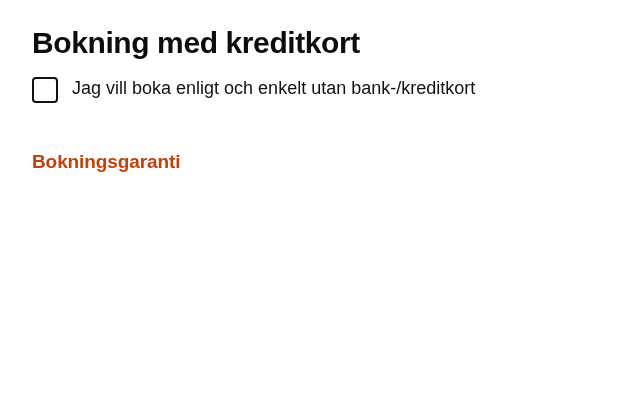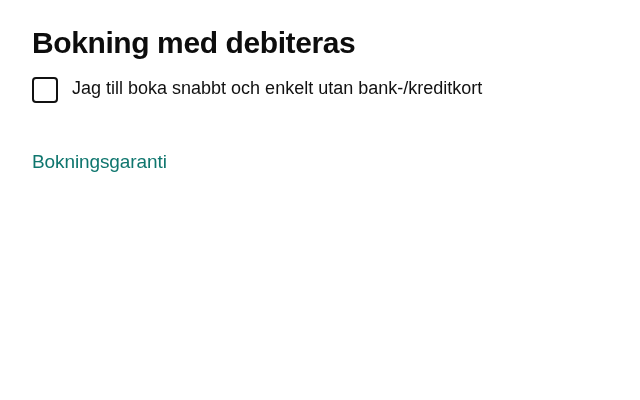--- a/index.html
+++ b/index.html
@@ -47,41 +47,41 @@
     cursor: pointer;
   }
   .checkbox-label {
     font-size: 18px;
     line-height: 1.55;
     color: #111111;
     max-width: 520px;
   }
   .section-title {
     font-size: 19px;
-    font-weight: normal;
+    font-weight: bold;
     letter-spacing: -0.1px;
     margin: 48px 0 18px 0;
-    color: #0f766e;
+    color: #c2410c;
   }
   .body-text {
     font-size: 17.5px;
     line-height: 1.75;
     color: #111111;
     max-width: 590px;
     margin: 0;
   }
 </style>
 </head>
 <body>
 
 <div class="page">
 
-  <h1 class="heading">Bokning med debiteras</h1>
+  <h1 class="heading">Bokning med kreditkort</h1>
 
   <div class="checkbox-row">
     <span class="checkbox"></span>
-    <span class="checkbox-label">Jag till boka snabbt och enkelt utan bank-/kreditkort</span>
+    <span class="checkbox-label">Jag vill boka enligt och enkelt utan bank-/kreditkort</span>
   </div>
 
   <h2 class="section-title">Bokningsgaranti</h2>
 
 
 </div>
 
 </body></html>

